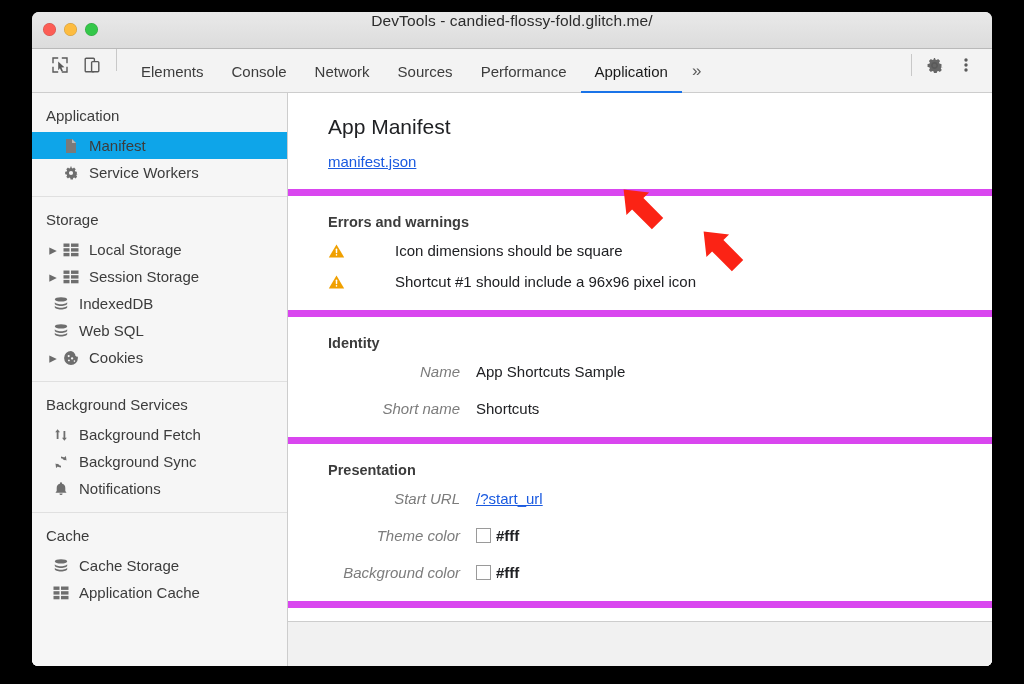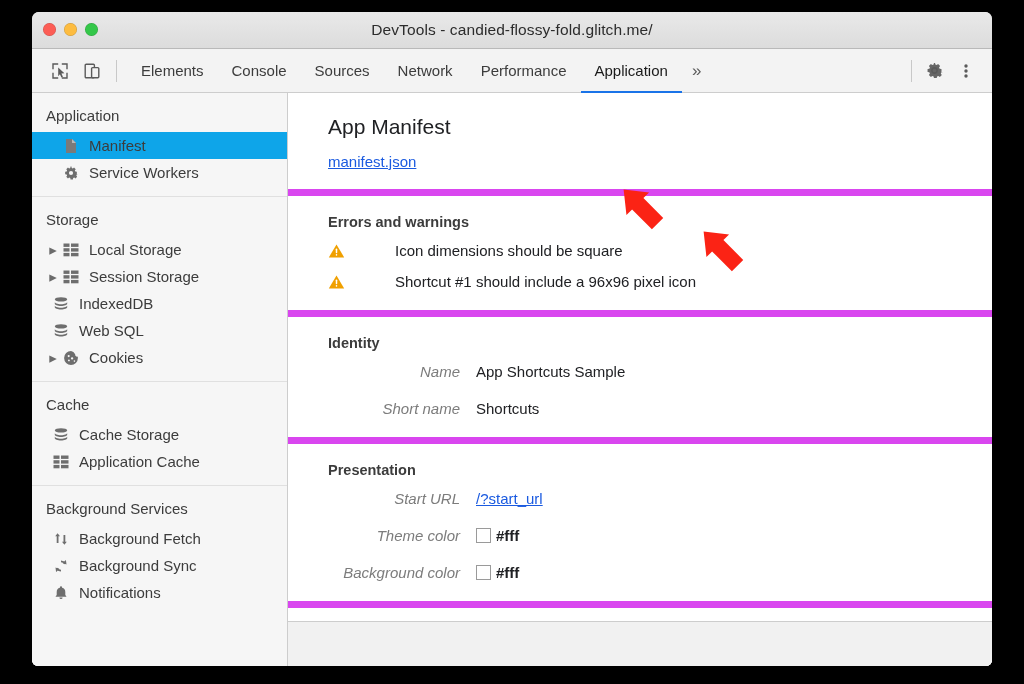--- a/index.html
+++ b/index.html
@@ -34,21 +34,20 @@
     flex-direction: column;
   }
 
   .titlebar {
     position: relative;
     height: 36px;
     flex: 0 0 36px;
     background: linear-gradient(180deg, #e9e9e9 0%, #dcdcdc 100%);
     border-bottom: 1px solid #b9b9b9;
     display: flex;
-    align-items: center;
   }
 
   .traffic {
     position: absolute;
     left: 11px;
     top: 11px;
     display: flex;
     gap: 8px;
   }
   .light {
@@ -71,21 +70,21 @@
   }
 
   
   .toolbar {
     position: relative;
     height: 44px;
     flex: 0 0 44px;
     background: #f3f3f3;
     border-bottom: 1px solid #cdcdcd;
     display: flex;
-    align-items: center;
+    align-items: flex-start;
     padding: 0 0 0 12px;
     box-sizing: border-box;
   }
 
   .tool-btn {
     width: 32px;
     height: 32px;
     display: flex;
     align-items: center;
     justify-content: center;
@@ -333,24 +332,24 @@
       <div class="tb-sep"></div>
 
       <div class="tabs">
         <div class="tab">
             <span>Elements</span>
           </div>
         <div class="tab">
             <span>Console</span>
           </div>
         <div class="tab">
+            <span>Network</span>
+          </div>
+        <div class="tab">
             <span>Sources</span>
-          </div>
-        <div class="tab">
-            <span>Network</span>
           </div>
         <div class="tab">
             <span>Performance</span>
           </div>
         <div class="tab active">
             <span>Application</span>
           </div>
         <div class="tab more">
             <span>»</span>
           </div>
@@ -469,20 +468,56 @@
                 <circle cx="9.1" cy="8.4" r="1.15" fill="#f6f6f6"></circle>
                 <circle cx="5.9" cy="10.4" r="0.95" fill="#f6f6f6"></circle>
                 <circle cx="11.4" cy="11.1" r="0.8" fill="#f6f6f6"></circle>
               </svg>
             </span>
             <span class="side-label">Cookies</span>
           </div>
         </div>
 
         <div class="side-section">
+          <div class="side-title">Background Services</div>
+
+          <div class="side-item indent-18">
+            <span class="side-icon">
+              <svg width="16" height="16" viewBox="0 0 16 16" aria-hidden="true">
+                <path d="M4.6 2.2 L7 5.3 H5.5 V12 H3.7 V5.3 H2.2 Z" fill="#6e6e6e"></path>
+                <path d="M11.4 13.8 L9 10.7 H10.5 V4 H12.3 V10.7 H13.8 Z" fill="#6e6e6e"></path>
+              </svg>
+            </span>
+            <span class="side-label">Background Fetch</span>
+          </div>
+
+          <div class="side-item indent-18">
+            <span class="side-icon">
+              <svg width="16" height="16" viewBox="0 0 16 16" aria-hidden="true">
+                <path d="M8 2.6a5.4 5.4 0 0 1 4.7 2.75l-1.5.85A3.7 3.7 0 0 0 8 4.3V2.6z" fill="#6e6e6e"></path>
+                <path d="M12.9 2.1 L13.5 6.4 L9.5 5.0 Z" fill="#6e6e6e"></path>
+                <path d="M8 13.4a5.4 5.4 0 0 1-4.7-2.75l1.5-.85A3.7 3.7 0 0 0 8 11.7v1.7z" fill="#6e6e6e"></path>
+                <path d="M3.1 13.9 L2.5 9.6 L6.5 11.0 Z" fill="#6e6e6e"></path>
+              </svg>
+            </span>
+            <span class="side-label">Background Sync</span>
+          </div>
+
+          <div class="side-item indent-18">
+            <span class="side-icon">
+              <svg width="16" height="16" viewBox="0 0 16 16" aria-hidden="true">
+                <path d="M8 1.2a1.1 1.1 0 0 1 1.1 1.1v.45A4.3 4.3 0 0 1 12.3 7v3.1l1.25 1.6H2.45L3.7 10.1V7a4.3 4.3 0 0 1 3.2-4.25V2.3A1.1 1.1 0 0 1 8 1.2z" fill="#6e6e6e"></path>
+                <path d="M6.4 12.4h3.2a1.6 1.6 0 0 1-3.2 0z" fill="#6e6e6e"></path>
+              </svg>
+            </span>
+            <span class="side-label">Notifications</span>
+          </div>
+        </div>
+
+        <div class="side-section">
           <div class="side-title">Cache</div>
 
           <div class="side-item indent-18">
             <span class="side-icon">
               <svg width="16" height="16" viewBox="0 0 16 16" aria-hidden="true">
                 <ellipse cx="8" cy="3.4" rx="6.2" ry="2.2" fill="#6e6e6e"></ellipse>
                 <path d="M1.8 6.1c0 1.2 2.8 2.2 6.2 2.2s6.2-1 6.2-2.2v1.6c0 1.2-2.8 2.2-6.2 2.2S1.8 8.9 1.8 7.7z" fill="#6e6e6e"></path>
                 <path d="M1.8 9.6c0 1.2 2.8 2.2 6.2 2.2s6.2-1 6.2-2.2v1.6c0 1.2-2.8 2.2-6.2 2.2s-6.2-1-6.2-2.2z" fill="#6e6e6e"></path>
               </svg>
             </span>
@@ -496,56 +531,20 @@
                 <rect x="8" y="0.5" width="7.5" height="3.4" fill="#6e6e6e"></rect>
                 <rect x="0.5" y="5.2" width="6" height="3.4" fill="#6e6e6e"></rect>
                 <rect x="8" y="5.2" width="7.5" height="3.4" fill="#6e6e6e"></rect>
                 <rect x="0.5" y="9.9" width="6" height="3.4" fill="#6e6e6e"></rect>
                 <rect x="8" y="9.9" width="7.5" height="3.4" fill="#6e6e6e"></rect>
               </svg>
             </span>
             <span class="side-label">Application Cache</span>
           </div>
         </div>
-
-        <div class="side-section">
-          <div class="side-title">Background Services</div>
-
-          <div class="side-item indent-18">
-            <span class="side-icon">
-              <svg width="16" height="16" viewBox="0 0 16 16" aria-hidden="true">
-                <path d="M4.6 2.2 L7 5.3 H5.5 V12 H3.7 V5.3 H2.2 Z" fill="#6e6e6e"></path>
-                <path d="M11.4 13.8 L9 10.7 H10.5 V4 H12.3 V10.7 H13.8 Z" fill="#6e6e6e"></path>
-              </svg>
-            </span>
-            <span class="side-label">Background Fetch</span>
-          </div>
-
-          <div class="side-item indent-18">
-            <span class="side-icon">
-              <svg width="16" height="16" viewBox="0 0 16 16" aria-hidden="true">
-                <path d="M8 2.6a5.4 5.4 0 0 1 4.7 2.75l-1.5.85A3.7 3.7 0 0 0 8 4.3V2.6z" fill="#6e6e6e"></path>
-                <path d="M12.9 2.1 L13.5 6.4 L9.5 5.0 Z" fill="#6e6e6e"></path>
-                <path d="M8 13.4a5.4 5.4 0 0 1-4.7-2.75l1.5-.85A3.7 3.7 0 0 0 8 11.7v1.7z" fill="#6e6e6e"></path>
-                <path d="M3.1 13.9 L2.5 9.6 L6.5 11.0 Z" fill="#6e6e6e"></path>
-              </svg>
-            </span>
-            <span class="side-label">Background Sync</span>
-          </div>
-
-          <div class="side-item indent-18">
-            <span class="side-icon">
-              <svg width="16" height="16" viewBox="0 0 16 16" aria-hidden="true">
-                <path d="M8 1.2a1.1 1.1 0 0 1 1.1 1.1v.45A4.3 4.3 0 0 1 12.3 7v3.1l1.25 1.6H2.45L3.7 10.1V7a4.3 4.3 0 0 1 3.2-4.25V2.3A1.1 1.1 0 0 1 8 1.2z" fill="#6e6e6e"></path>
-                <path d="M6.4 12.4h3.2a1.6 1.6 0 0 1-3.2 0z" fill="#6e6e6e"></path>
-              </svg>
-            </span>
-            <span class="side-label">Notifications</span>
-          </div>
-        </div>
       </div>
 
       <div class="main">
 
         <div class="section">
           <div class="panel-title">App Manifest</div>
           <a class="link">manifest.json</a>
         </div>
 
         <div class="section">

